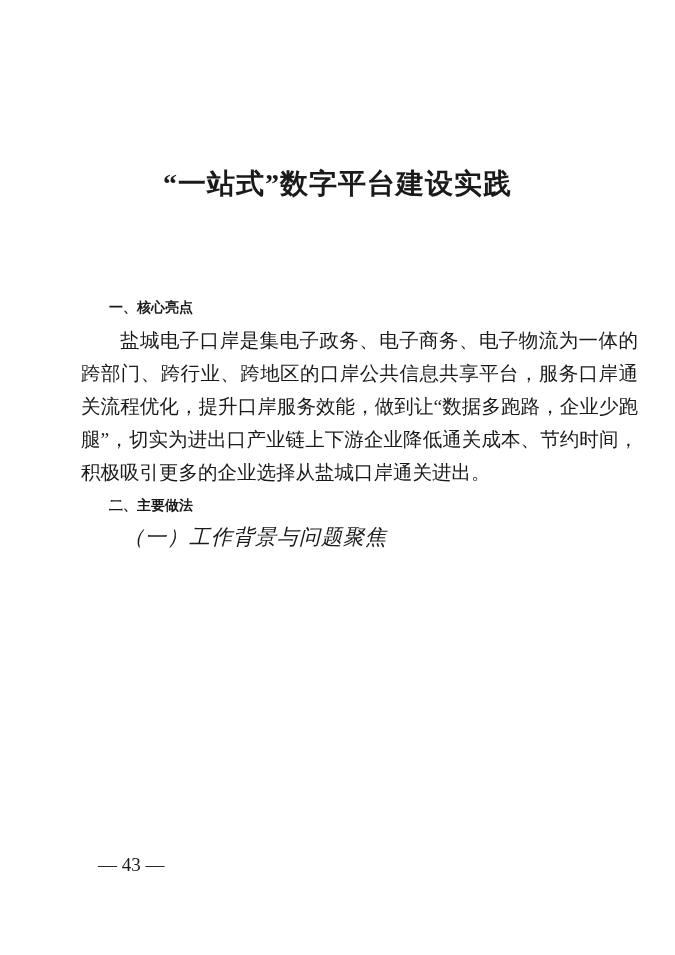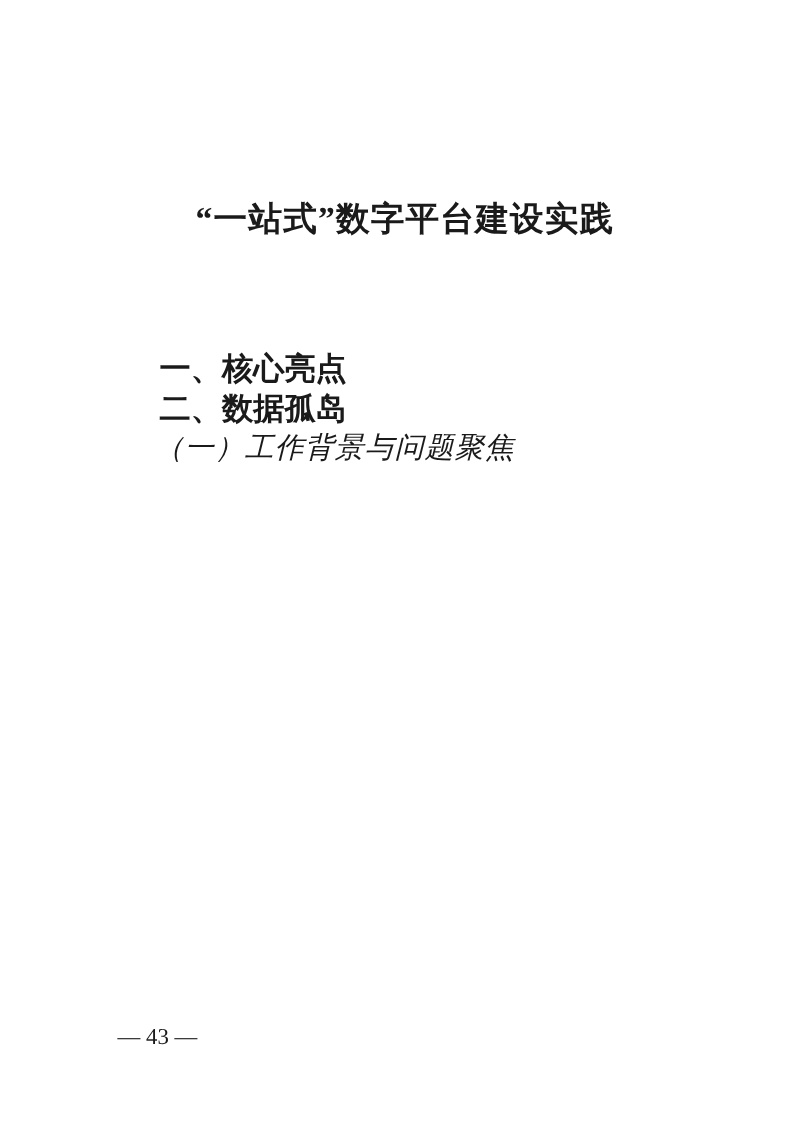--- a/index.html
+++ b/index.html
@@ -37,30 +37,30 @@
     font-family: "Liberation Serif", "DejaVu Serif", serif;
     font-size: 19.5px;
     line-height: 33px;
     text-align: justify;
     text-justify: inter-ideograph;
   }
   .section-heading {
     margin: 0;
     font-family: "Liberation Sans", "DejaVu Sans", sans-serif;
     font-weight: 700;
-    font-size: 26px;
+    font-size: 14px;
     line-height: 33px;
     text-indent: 2em;
   }
   .sub-heading {
     margin: 0;
-    font-family: Liberation Sans, sans-serif;
+    font-family: Liberation Mono, monospace;
     font-style: italic;
     font-weight: 400;
-    font-size: 24px;
+    font-size: 21px;
     line-height: 33px;
     text-indent: 2em;
     letter-spacing: 1px;
   }
   .body-para {
     margin: 0;
     text-indent: 2em;
   }
   
   .page-footer {
@@ -78,19 +78,20 @@
 <body>
 
 <div class="page">
 
   <header class="title-block">
     <div class="title-line">“一站式”数字平台建设实践</div>
   </header>
 
   <main class="content">
     <h2 class="section-heading">一、核心亮点</h2>
-    <h2 class="section-heading">二、数据孤岛</h2>
+    <p class="body-para">盐城电子口岸是集电子政务、电子商务、电子物流为一体的跨部门、跨行业、跨地区的口岸公共信息共享平台，服务口岸通关流程优化，提升口岸服务效能，做到让“数据多跑路，企业少跑腿”，切实为进出口产业链上下游企业降低通关成本、节约时间，积极吸引更多的企业选择从盐城口岸通关进出。</p>
+    <h2 class="section-heading">二、主要做法</h2>
     <h3 class="sub-heading">（一）工作背景与问题聚焦</h3>
   </main>
 
   <footer class="page-footer">— 43 —</footer>
 
 </div>
 
 </body></html>

